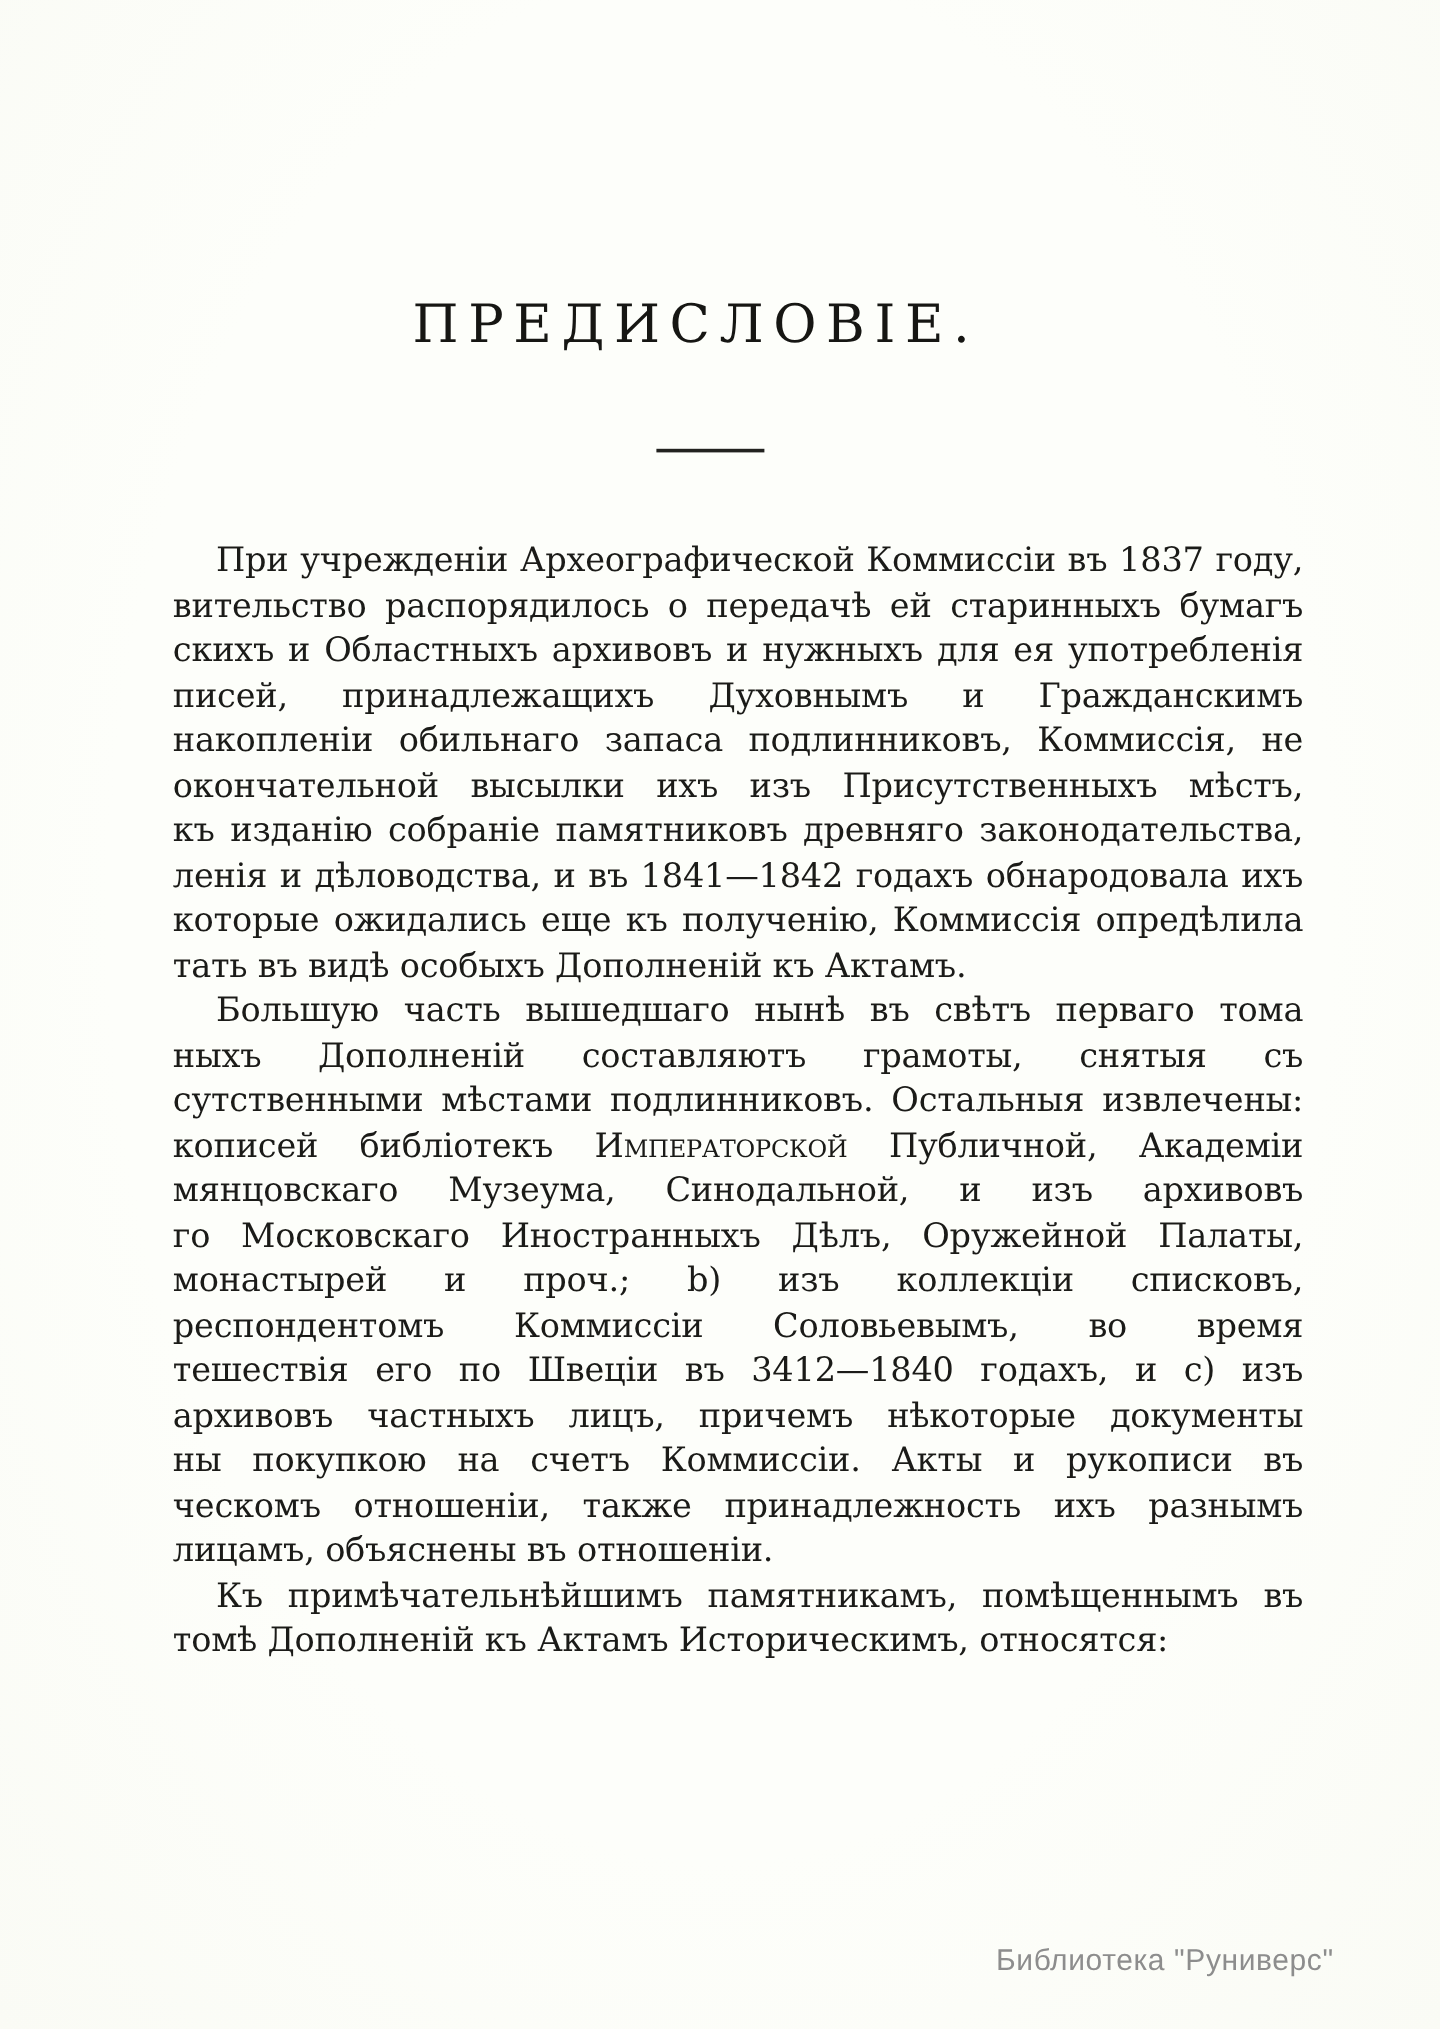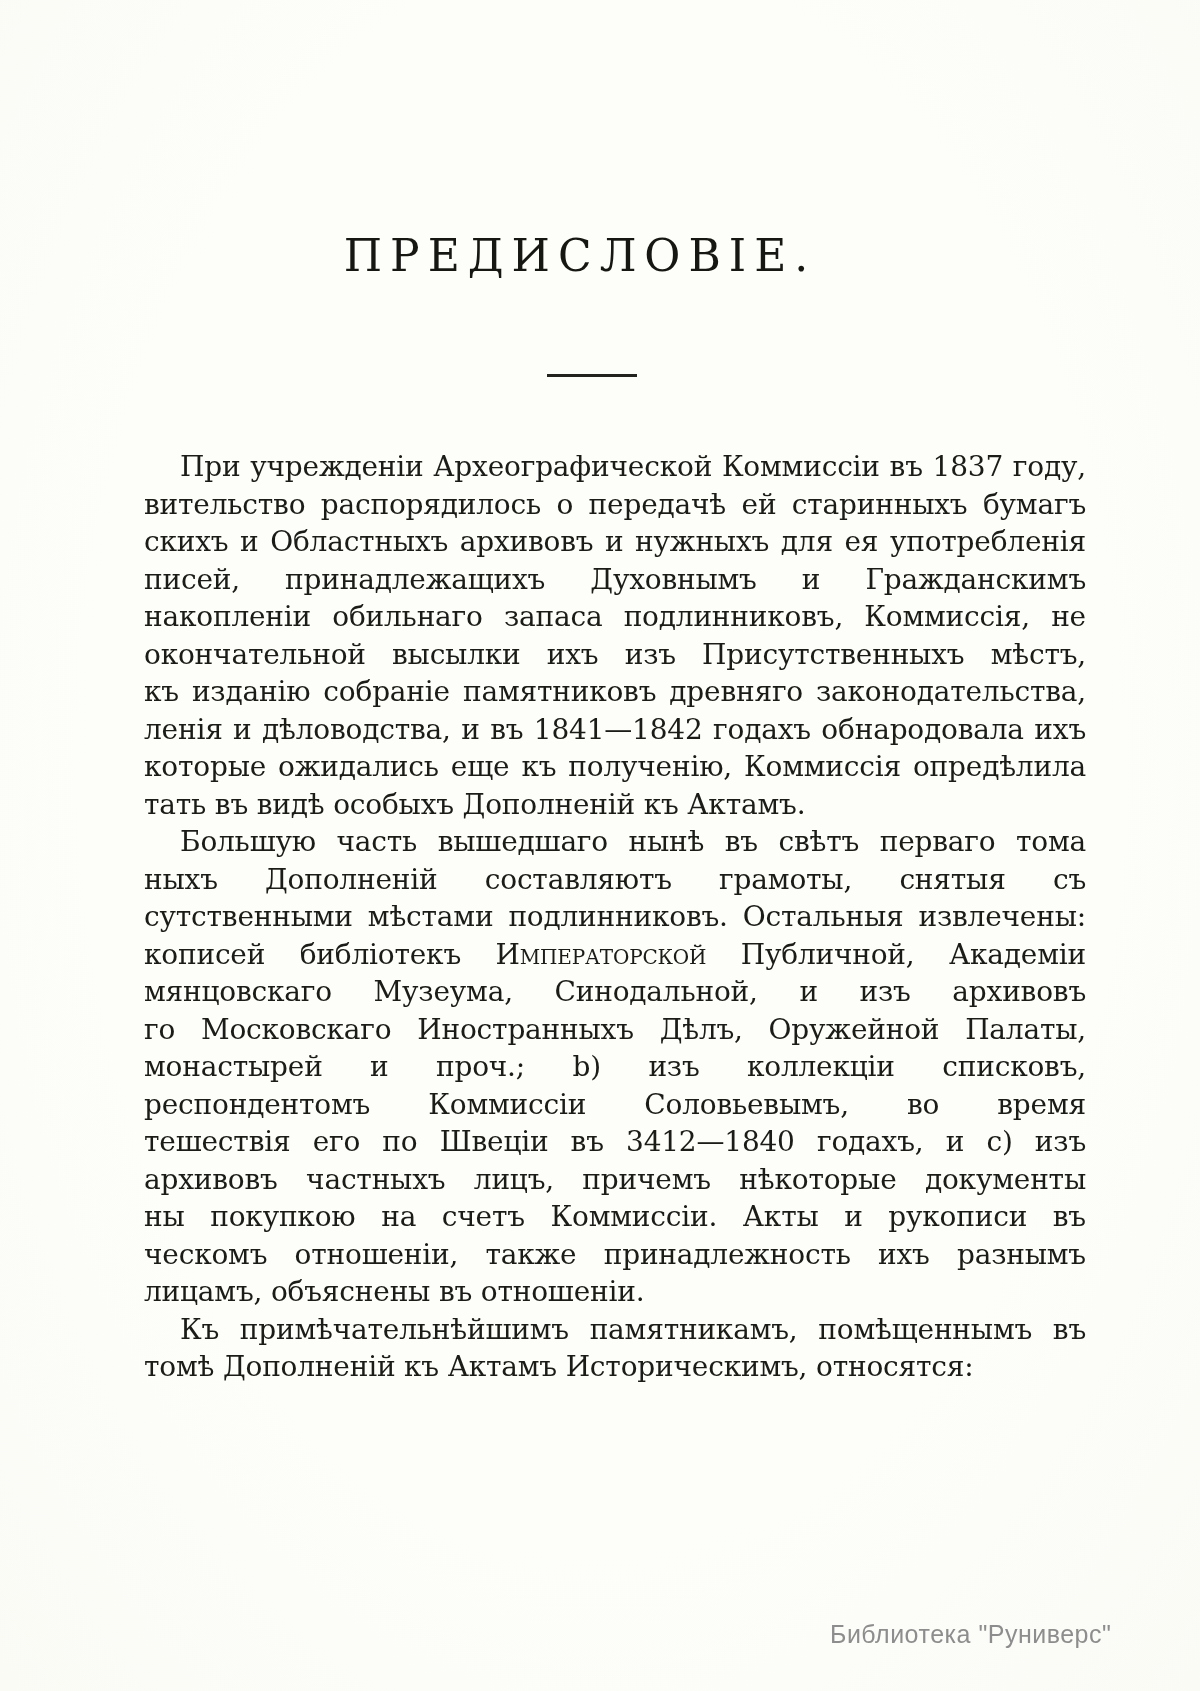--- a/index.html
+++ b/index.html
@@ -16,21 +16,21 @@
     overflow: hidden;
   }
   .page {
     position: absolute;
     inset: 0;
     background: radial-gradient(ellipse at 50% 45%, #fdfefa 60%, #fafbf5 100%);
   }
   .title {
     position: absolute;
     left: 105px;
-    top: 232px;
+    top: 247px;
     width: 950px;
     margin: 0;
     font-size: 44px;
     font-weight: normal;
     letter-spacing: 8px;
     text-align: center;
     line-height: 1.1;
     color: #161613;
   }
   .divider {

